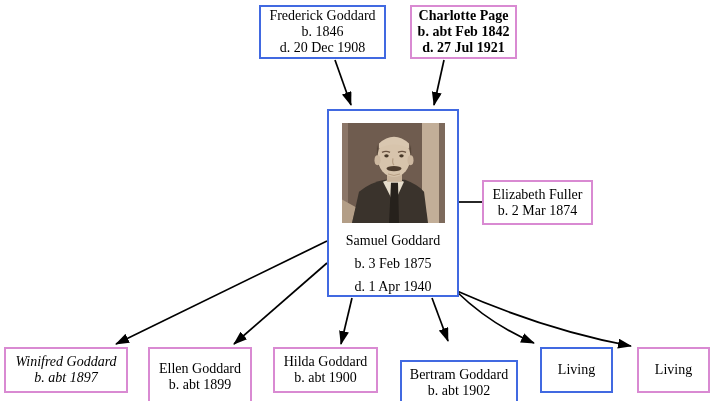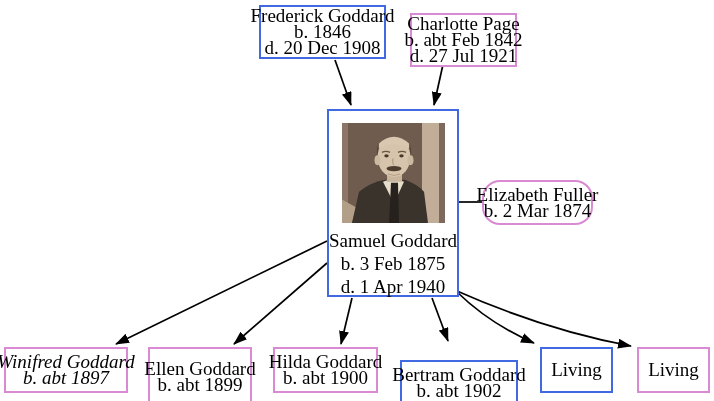--- a/index.html
+++ b/index.html
@@ -6,21 +6,21 @@
   .canvas{
     position:relative;width:714px;height:401px;background:#ffffff;
     font-family:"Liberation Serif","DejaVu Serif",serif;
     color:#000;overflow:hidden;
   }
   .edges{position:absolute;left:0;top:0;width:714px;height:401px;z-index:1;pointer-events:none;}
   .node{
     position:absolute;z-index:2;box-sizing:border-box;background:#ffffff;
     border:2px solid #888;display:flex;flex-direction:column;
     align-items:center;justify-content:center;text-align:center;
-    font-size:19px;line-height:16px;cursor:pointer;
+    font-size:14px;line-height:16px;cursor:pointer;
   }
   .node span{display:block;white-space:nowrap;}
   .node-samuel{justify-content:flex-start;padding-top:12px;}
   .node-samuel .photo{width:103px;height:102px;display:block;}
   .node-samuel .nm{margin-top:10px;}
   .node-samuel .dt{margin-top:7px;}
 </style>
 </head>
 <body>
 
@@ -44,21 +44,21 @@
       <path d="M457,291 Q545,330 631,346" marker-end="url(#arw)"></path>
     </g>
   </svg>
 
   <div class="node" style="left: 259px; top: 5px; width: 127px; height: 54px; border-color: rgb(65, 105, 225); color: rgb(0, 0, 0);">
     <span>Frederick Goddard</span>
     <span>b. 1846</span>
     <span>d. 20 Dec 1908</span>
   </div>
 
-  <div class="node" style="left: 410px; top: 13px; width: 107px; height: 54px; border-color: rgb(217, 138, 210); color: rgb(0, 0, 0);">
+  <div class="node" style="left: 410px; top: 5px; width: 107px; height: 54px; border-color: rgb(217, 138, 210); color: rgb(0, 0, 0); font-weight: bold;">
     <span>Charlotte Page</span>
     <span>b. abt Feb 1842</span>
     <span>d. 27 Jul 1921</span>
   </div>
 
   <div class="node node-samuel" style="left: 327px; top: 109px; width: 132px; height: 188px; border-color: rgb(65, 105, 225); color: rgb(0, 0, 0);">
     <svg class="photo" viewBox="0 0 103 102" xmlns="http://www.w3.org/2000/svg" preserveAspectRatio="none">
       <rect x="0" y="0" width="103" height="102" fill="#8b7668"></rect>
       <rect x="6" y="0" width="74" height="102" fill="#6f5c4f"></rect>
       <rect x="80" y="0" width="17" height="102" fill="#c2ae98"></rect>
@@ -80,21 +80,21 @@
       <ellipse cx="59.5" cy="33.5" rx="2.2" ry="1.6" fill="#473828"></ellipse>
       <path d="M51,36 Q50,41 52,43" stroke="#b59d82" stroke-width="1.2" fill="none"></path>
       <ellipse cx="52" cy="46.5" rx="7.5" ry="2.6" fill="#4e3d2e"></ellipse>
       <path d="M46,52 Q52,55 58,52" stroke="#b59d82" stroke-width="1" fill="none"></path>
     </svg>
     <span class="nm">Samuel Goddard</span>
     <span class="dt">b. 3 Feb 1875</span>
     <span class="dt">d. 1 Apr 1940</span>
   </div>
 
-  <div class="node" style="left: 482px; top: 180px; width: 111px; height: 45px; border-color: rgb(217, 138, 210); color: rgb(0, 0, 0); border-radius: 18px;">
+  <div class="node" style="left: 482px; top: 180px; width: 111px; height: 45px; border-color: rgb(217, 138, 210); color: rgb(0, 0, 0);">
     <span>Elizabeth Fuller</span>
     <span>b. 2 Mar 1874</span>
   </div>
 
   <div class="node" style="left: 4px; top: 347px; width: 124px; height: 46px; border-color: rgb(217, 138, 210); color: rgb(0, 0, 0); font-style: italic;">
     <span>Winifred Goddard</span>
     <span>b. abt 1897</span>
   </div>
 
   <div class="node" style="left: 148px; top: 347px; width: 104px; height: 60px; border-color: rgb(217, 138, 210); color: rgb(0, 0, 0);">

